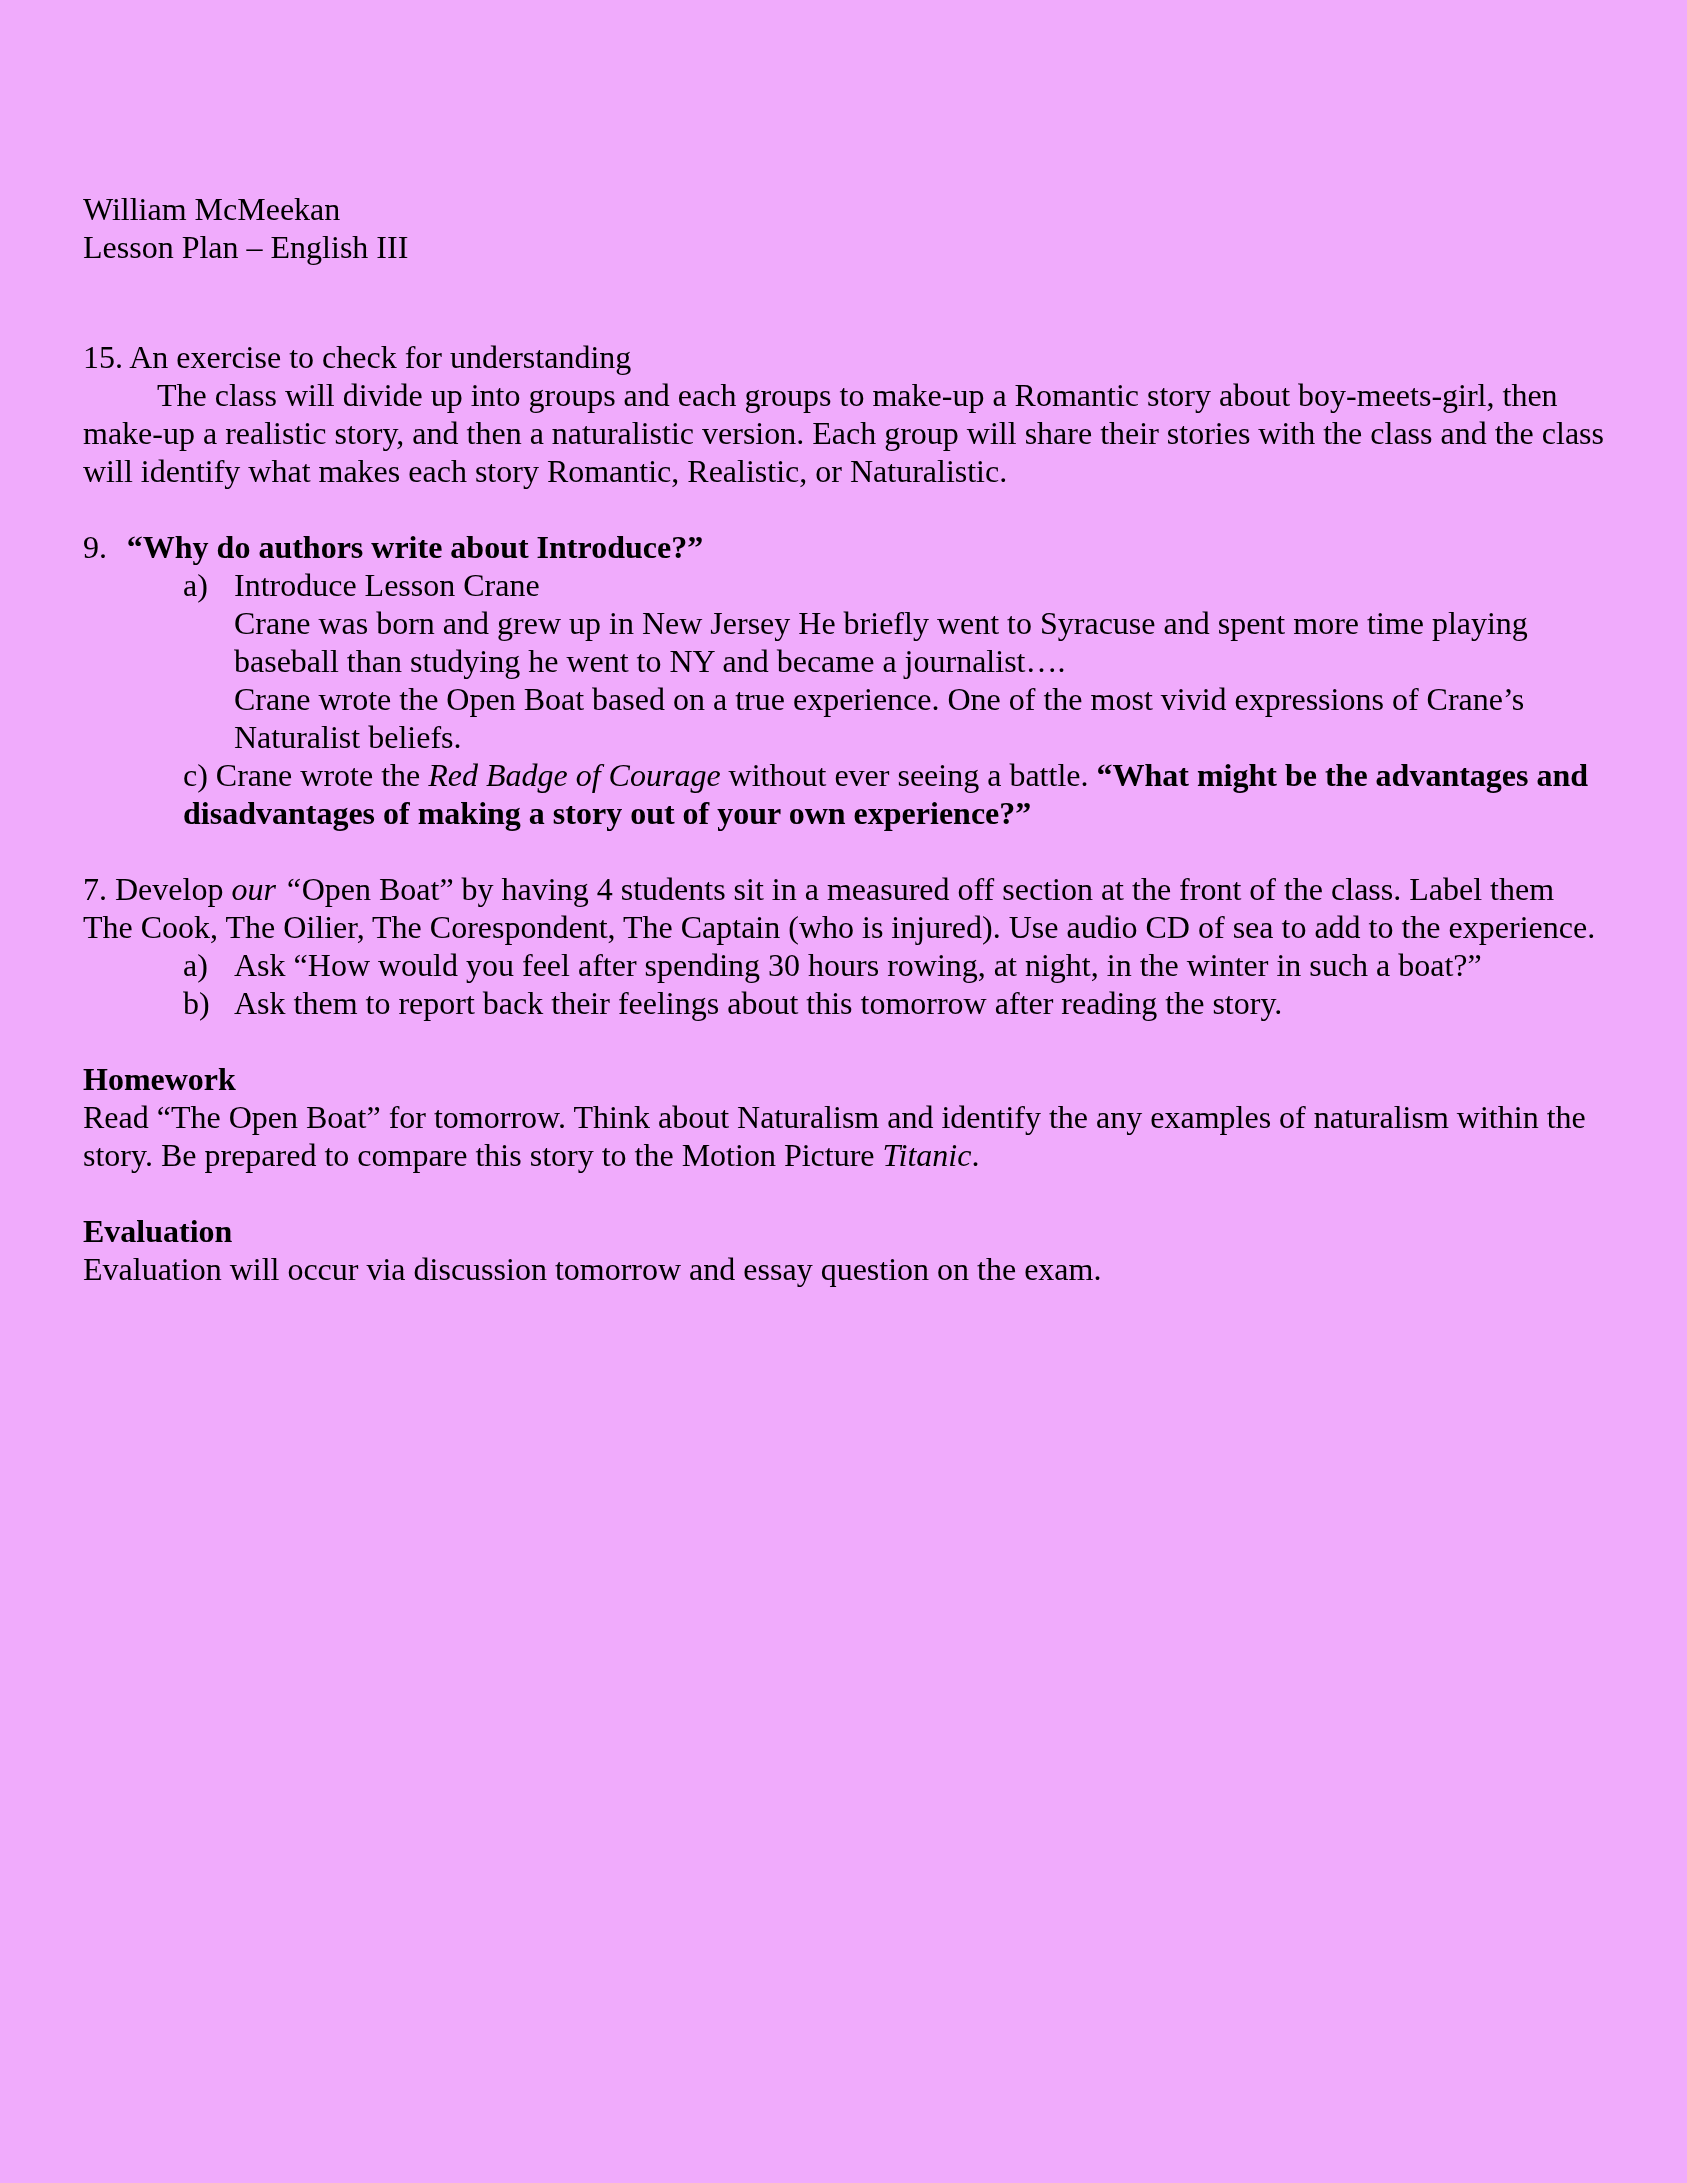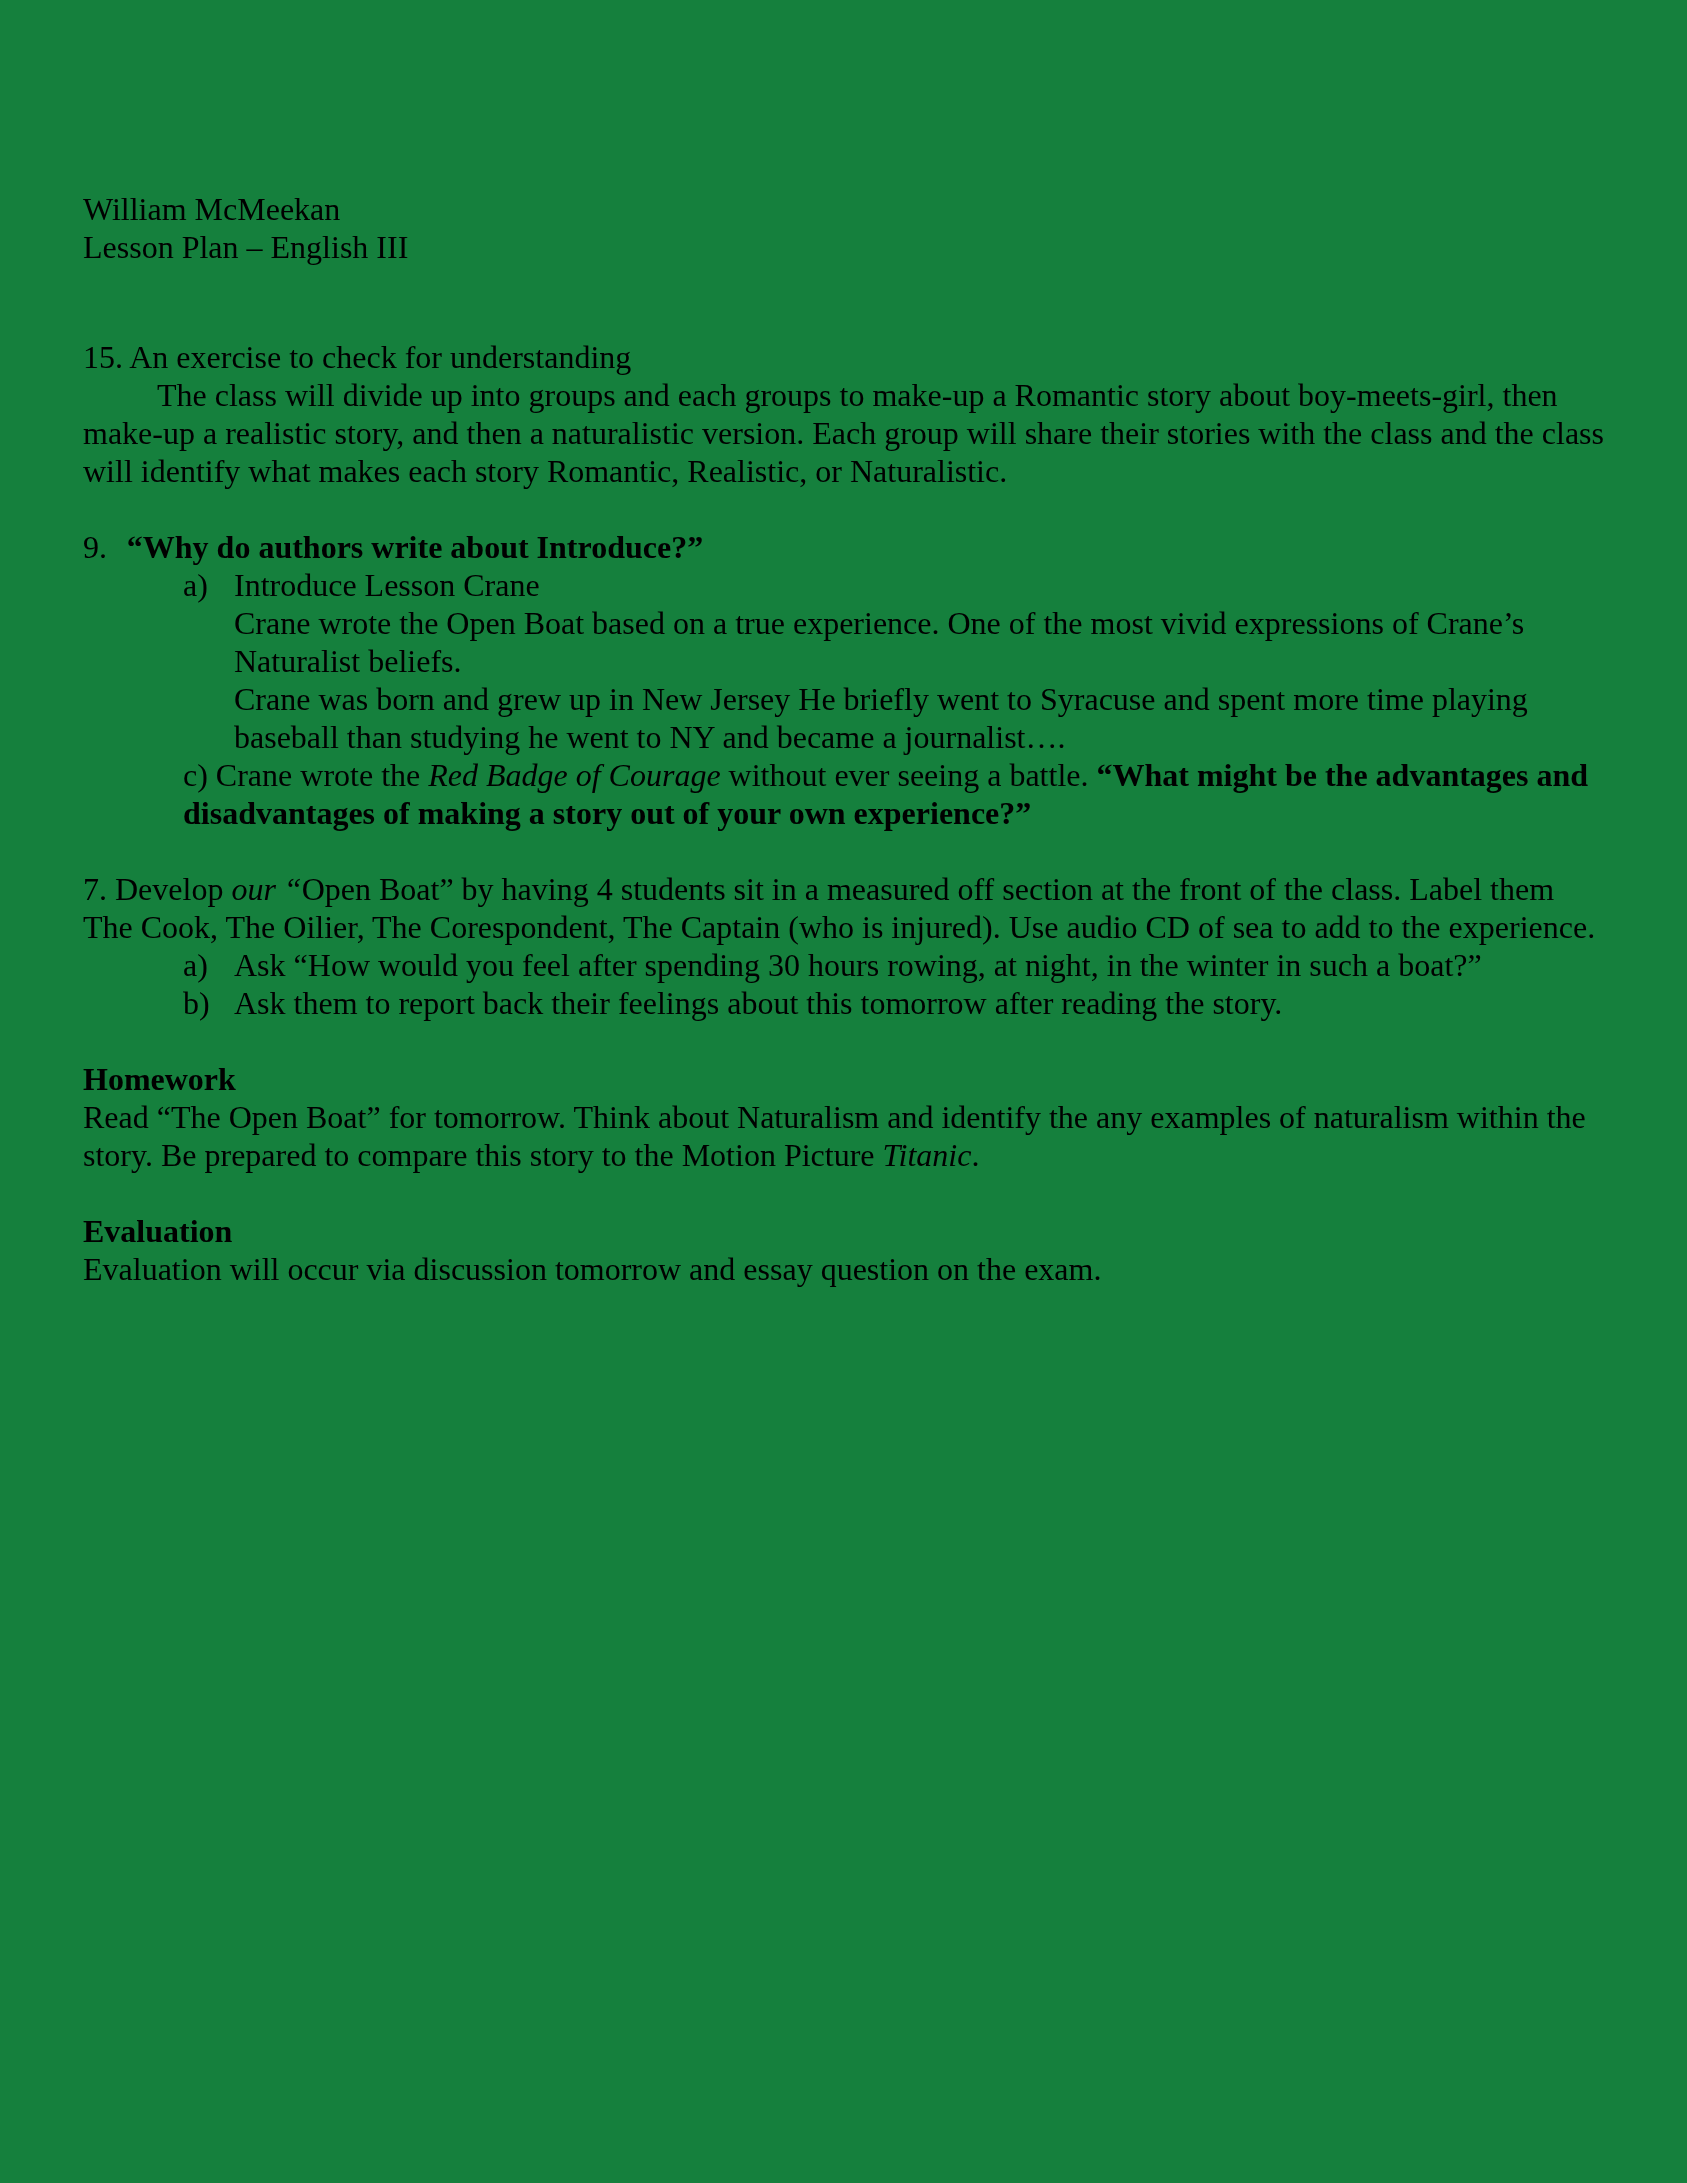--- a/index.html
+++ b/index.html
@@ -5,21 +5,21 @@
   html, body {
     margin: 0;
     padding: 0;
     background: #ffffff;
   }
   .page {
     position: relative;
     width: 1687px;
     height: 2183px;
     box-sizing: border-box;
-    background: #15803d;
+    background: #f0abfc;
     color: #000000;
     font-family: "Liberation Serif", "DejaVu Serif", serif;
     font-size: 32px;
     line-height: 38px;
     padding: 190px 78px 0 83px;
     overflow: hidden;
   }
   p, div { margin: 0; }
   .bold   { font-weight: bold; }
   .italic { font-style: italic; text-align: right; }
@@ -66,22 +66,22 @@
 
   <div class="block-gap-1">
     <p><span class="number-gap">9.</span>
       <span class="bold">“Why do authors write about Introduce?”</span></p>
 
     <div class="li">
       <span class="marker">a)</span>
       <span class="txt">Introduce Lesson Crane</span>
     </div>
 
+    <p class="sub-indent">Crane was born and grew up in New Jersey He briefly went to Syracuse and spent more time playing baseball than studying he went to NY and became a journalist….</p>
     <p class="sub-indent">Crane wrote the Open Boat based on a true experience. One of the most vivid expressions of Crane’s Naturalist beliefs.</p>
-    <p class="sub-indent">Crane was born and grew up in New Jersey He briefly went to Syracuse and spent more time playing baseball than studying he went to NY and became a journalist….</p>
 
     <p class="c-item"><span>c) Crane wrote the </span><span class="italic">Red Badge of Courage</span><span> without ever seeing a battle. </span><span class="bold">“What might be the advantages and disadvantages of making a story out of your own experience?”</span></p>
   </div>
 
   <div class="block-gap-1">
     <p><span>7. Develop </span><span class="italic">our “</span><span>Open Boat” by having 4 students sit in a measured off section at the front of the class. Label them The Cook, The Oilier, The Corespondent, The Captain (who is injured). Use audio CD of sea to add to the experience.</span></p>
 
     <div class="li">
       <span class="marker">a)</span>
       <span class="txt">Ask “How would you feel after spending 30 hours rowing, at night, in the winter in such a boat?”</span>

